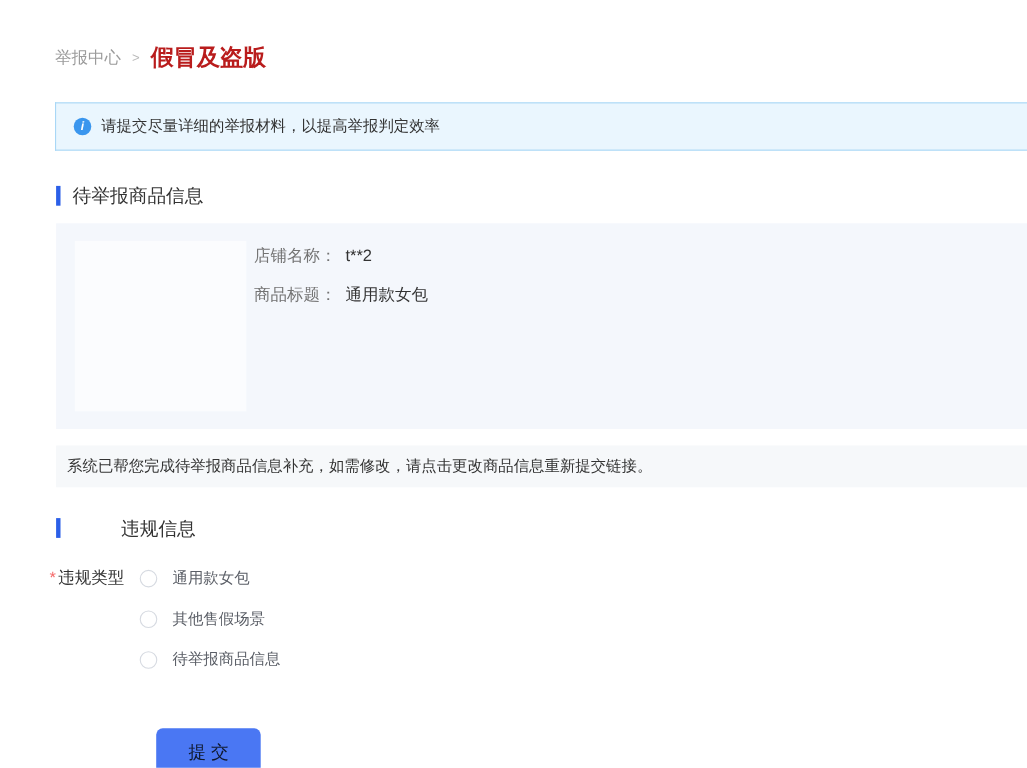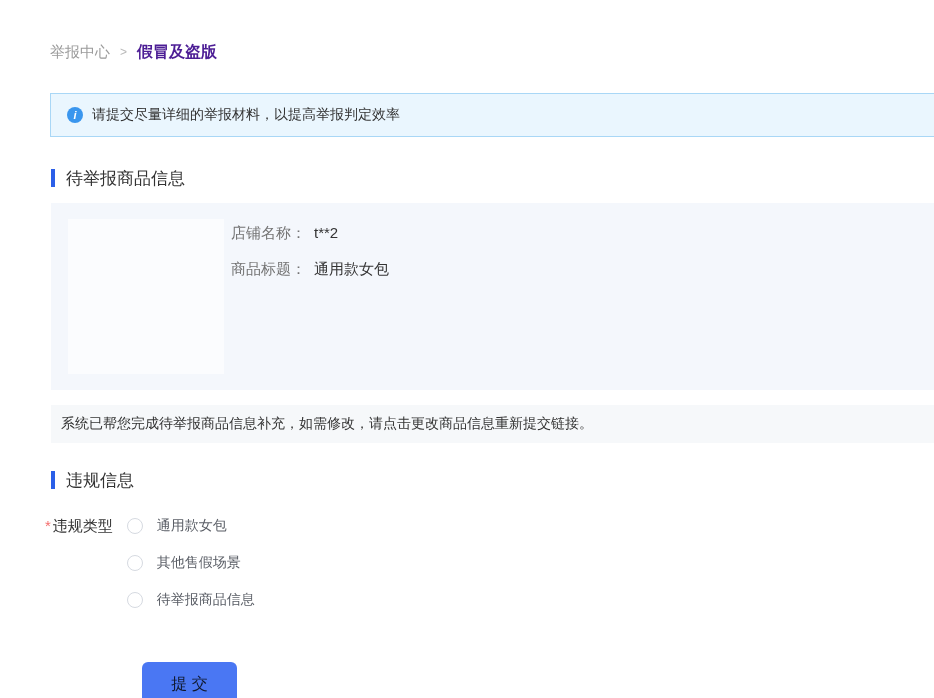--- a/index.html
+++ b/index.html
@@ -13,21 +13,21 @@
   .page { position: relative; width: 934px; height: 698px; overflow: hidden; }
 
   
   .breadcrumb {
     margin: 42px 0 0 50px;
     display: flex; align-items: center;
     font-size: 15px; height: 20px;
   }
   .crumb-link { color: #9b9b9b; cursor: pointer; }
   .crumb-sep { color: #b9b9b9; font-size: 12px; margin: 0 10px; }
-  .crumb-current { color: #4c1d95; font-weight: bold; font-size: 16px; }
+  .crumb-current { color: #b91c1c; font-weight: bold; font-size: 21px; }
 
   
   .banner {
     margin: 31px 0 0 50px;
     width: 886px; height: 44px;
     background: #eaf6fe;
     border: 1px solid #a9d7f6;
     border-right: none;
     display: flex; align-items: center;
     padding-left: 16px;
@@ -46,21 +46,21 @@
     margin-left: 51px;
     display: flex; align-items: center;
     height: 20px;
   }
   .section-bar {
     width: 4px; height: 18px; background: #2b5fe8;
     flex: 0 0 auto;
   }
   .section-title { margin-left: 11px; font-size: 17px; color: #333; }
   .hdr1 { margin-top: 31px; }
-  .hdr2 { margin-top: 27px; }
+  .hdr2 { margin-top: 27px; gap: 44px; }
 
   
   .product-panel {
     margin: 15px 0 0 51px;
     width: 885px; height: 187px;
     background: #f4f7fc;
     display: flex;
     padding: 16px 0 0 17px;
   }
   .product-image {

